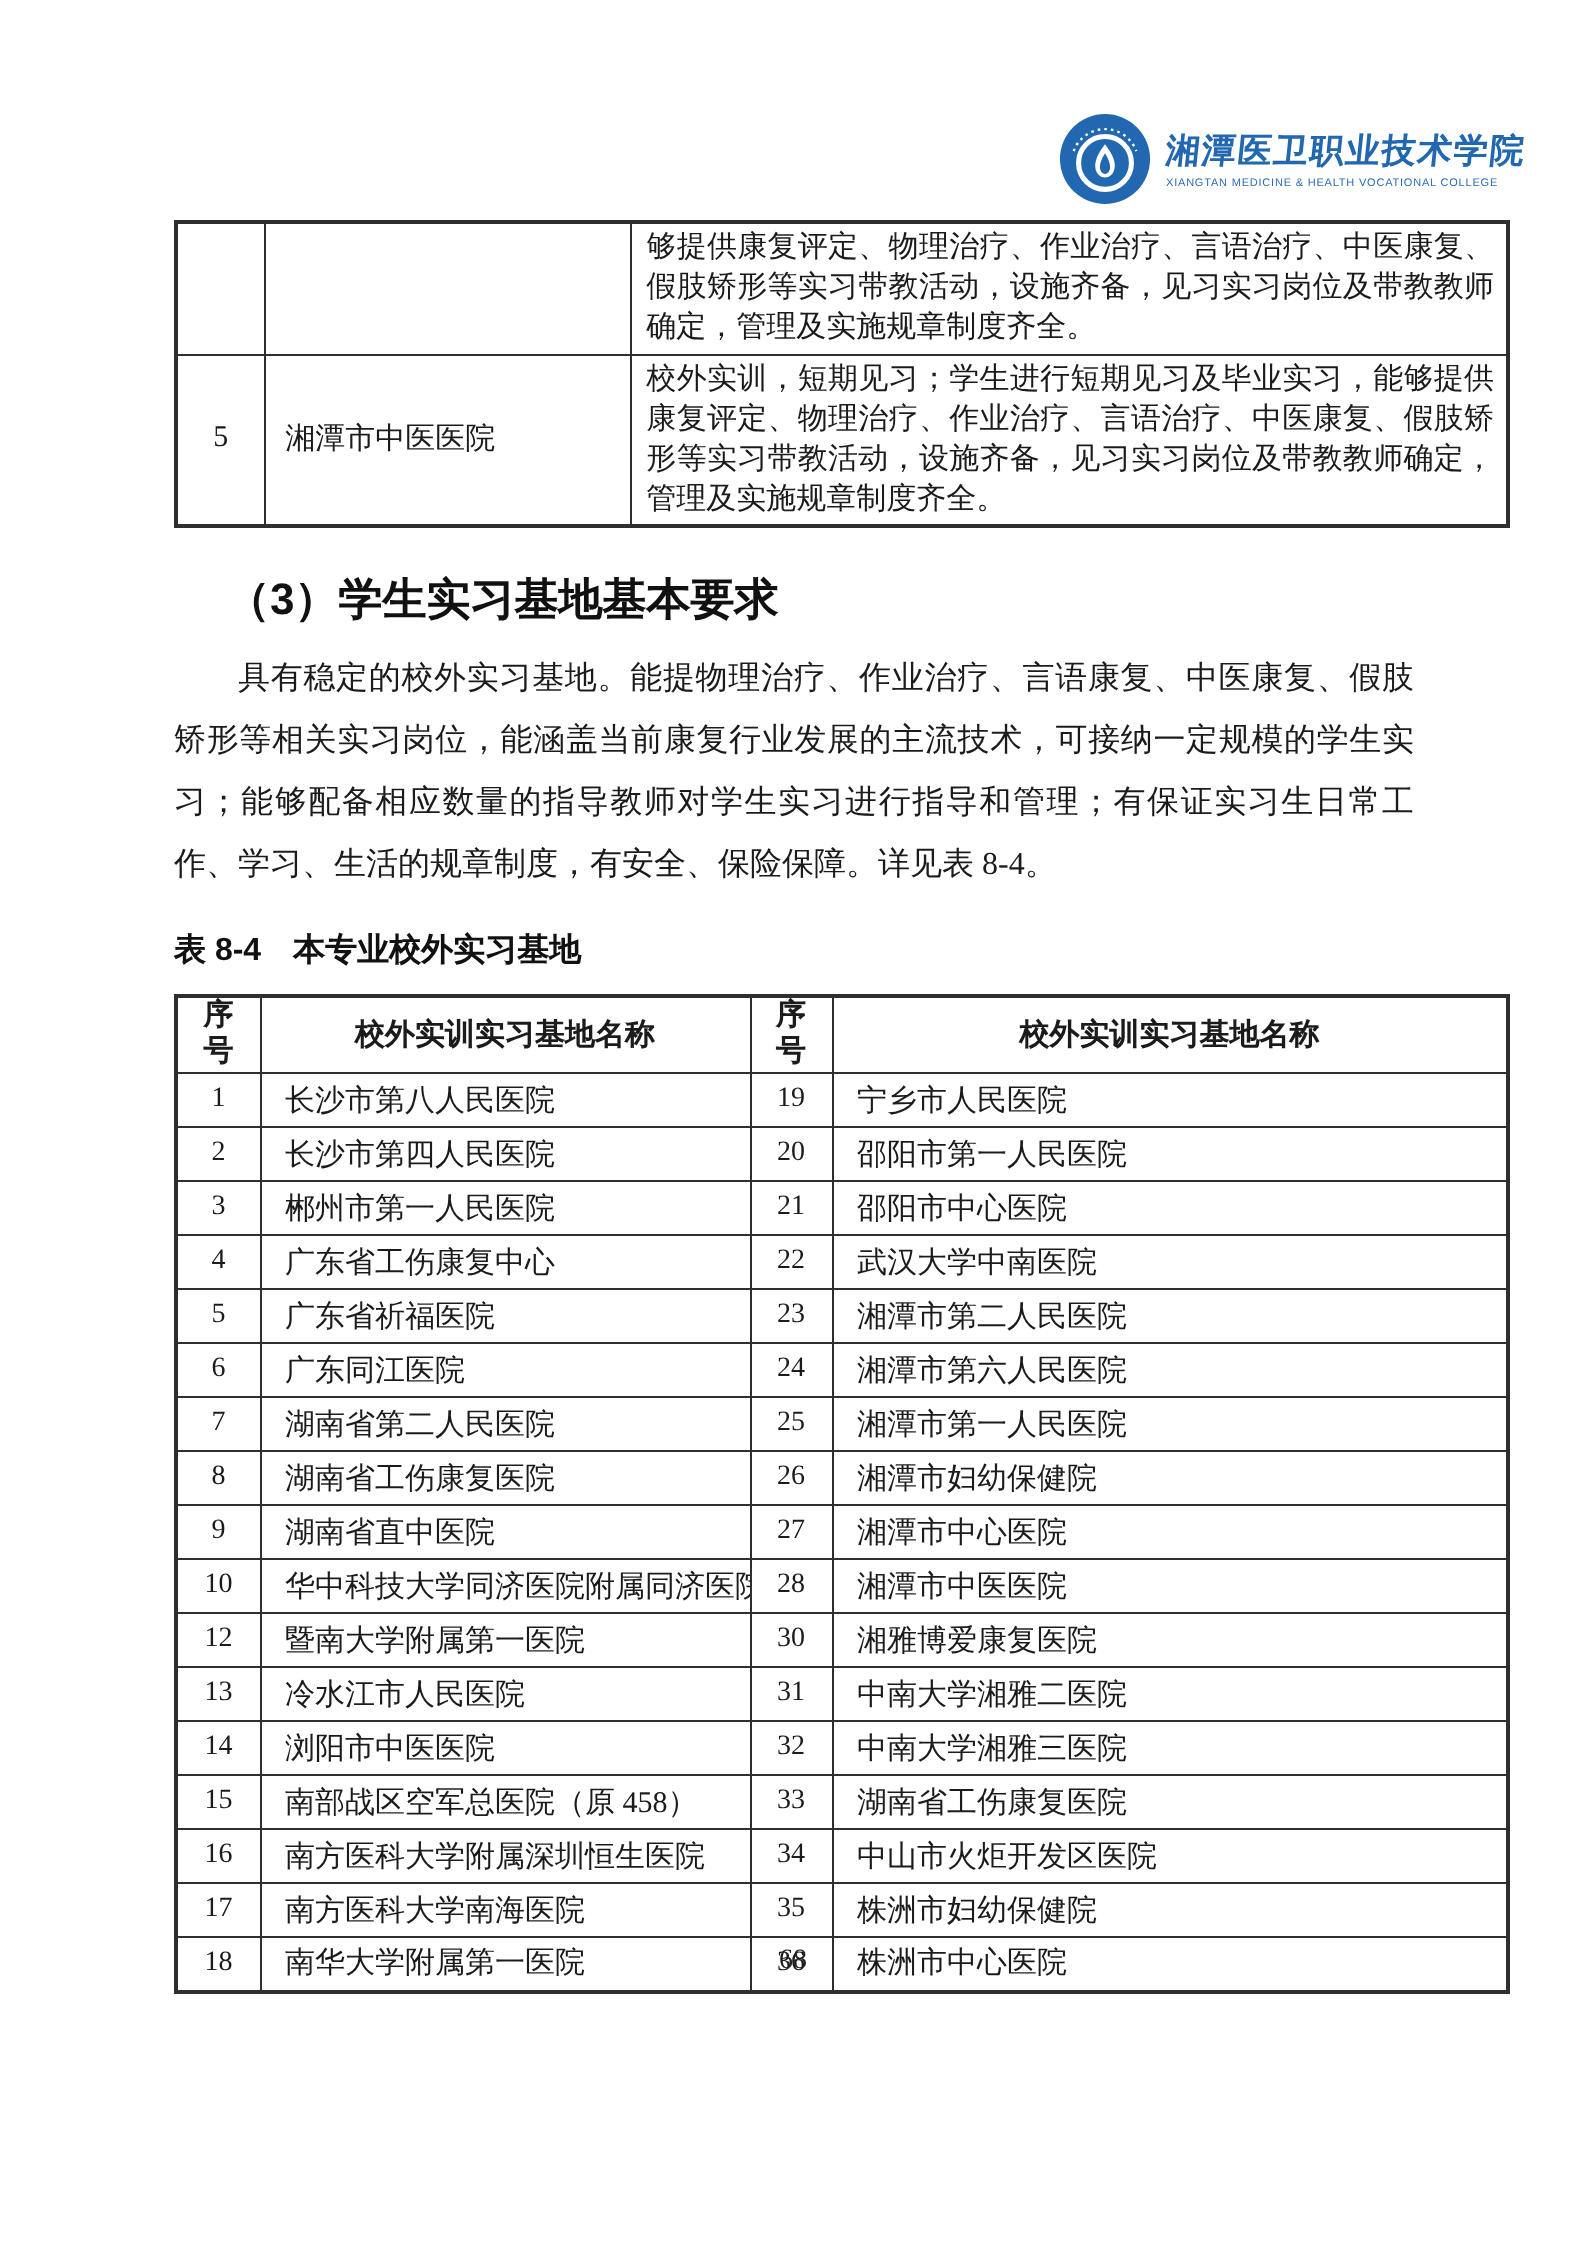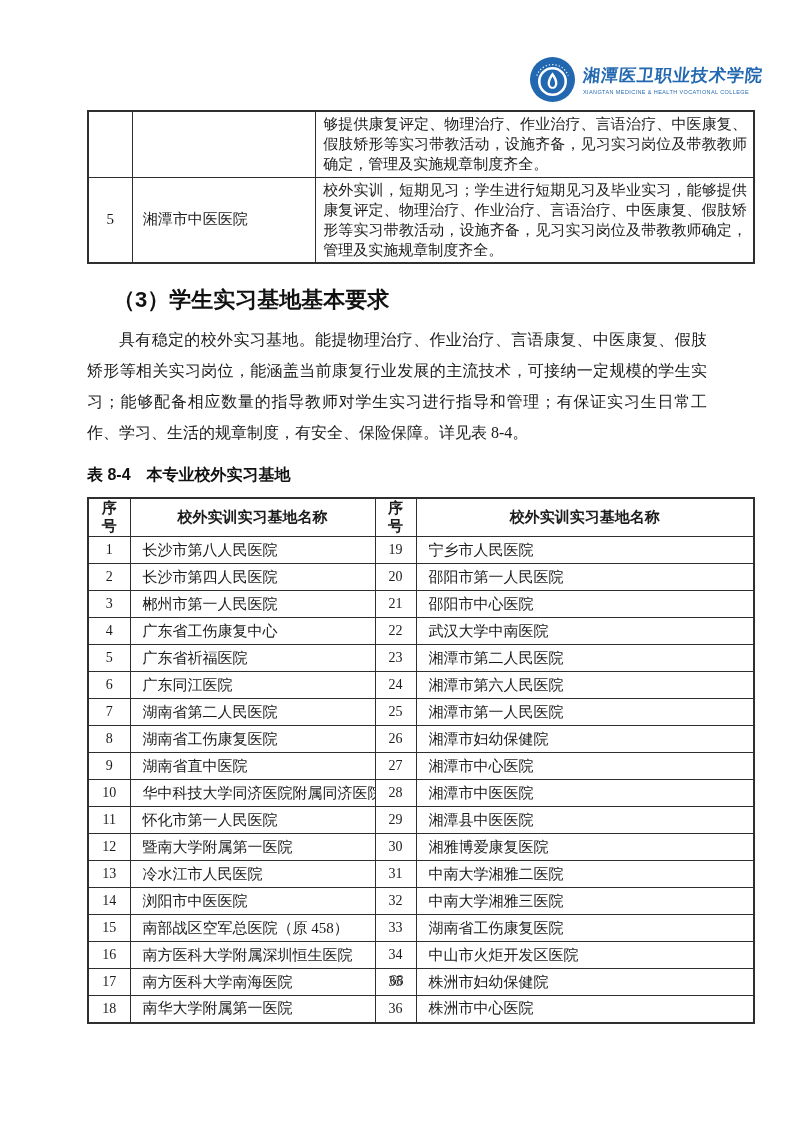--- a/index.html
+++ b/index.html
@@ -186,26 +186,20 @@
             <td class="seq">27</td>
             <td class="name">湘潭市中心医院</td>
           </tr>
           <tr>
             <td class="seq">10</td>
             <td class="name">华中科技大学同济医院附属同济医院</td>
             <td class="seq">28</td>
             <td class="name">湘潭市中医医院</td>
           </tr>
           <tr>
-            <td class="seq">11</td>
-            <td class="name">怀化市第一人民医院</td>
-            <td class="seq">29</td>
-            <td class="name">湘潭县中医医院</td>
-          </tr>
-          <tr>
             <td class="seq">12</td>
             <td class="name">暨南大学附属第一医院</td>
             <td class="seq">30</td>
             <td class="name">湘雅博爱康复医院</td>
           </tr>
           <tr>
             <td class="seq">13</td>
             <td class="name">冷水江市人民医院</td>
             <td class="seq">31</td>
             <td class="name">中南大学湘雅二医院</td>

